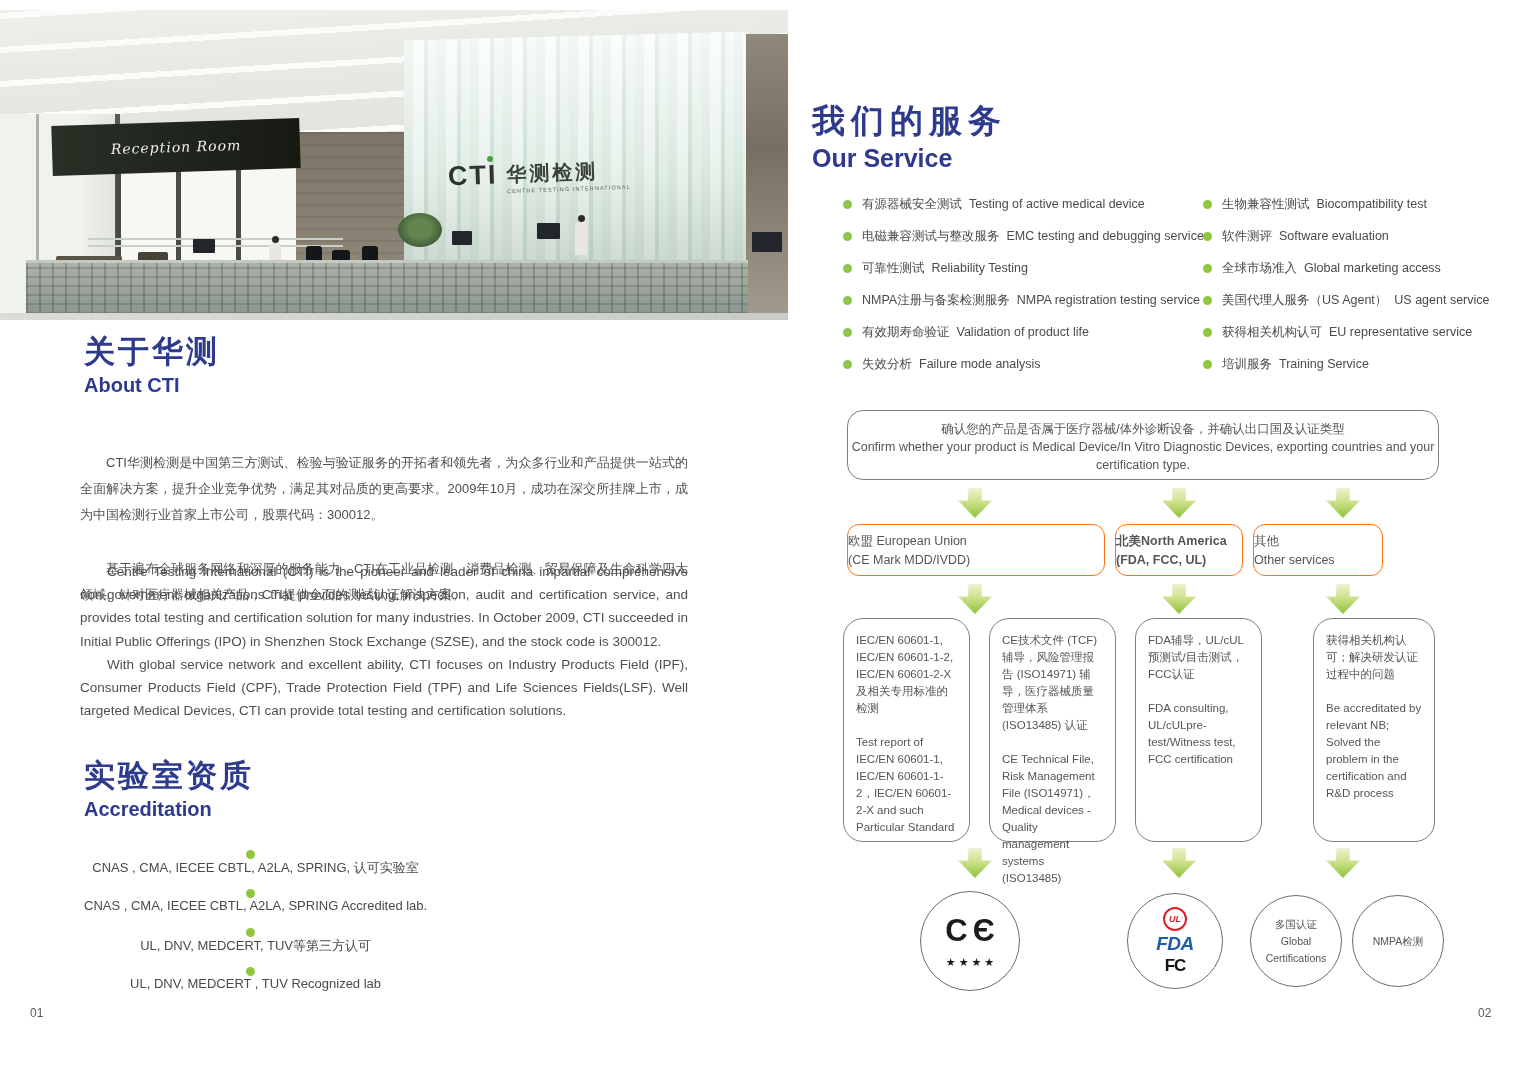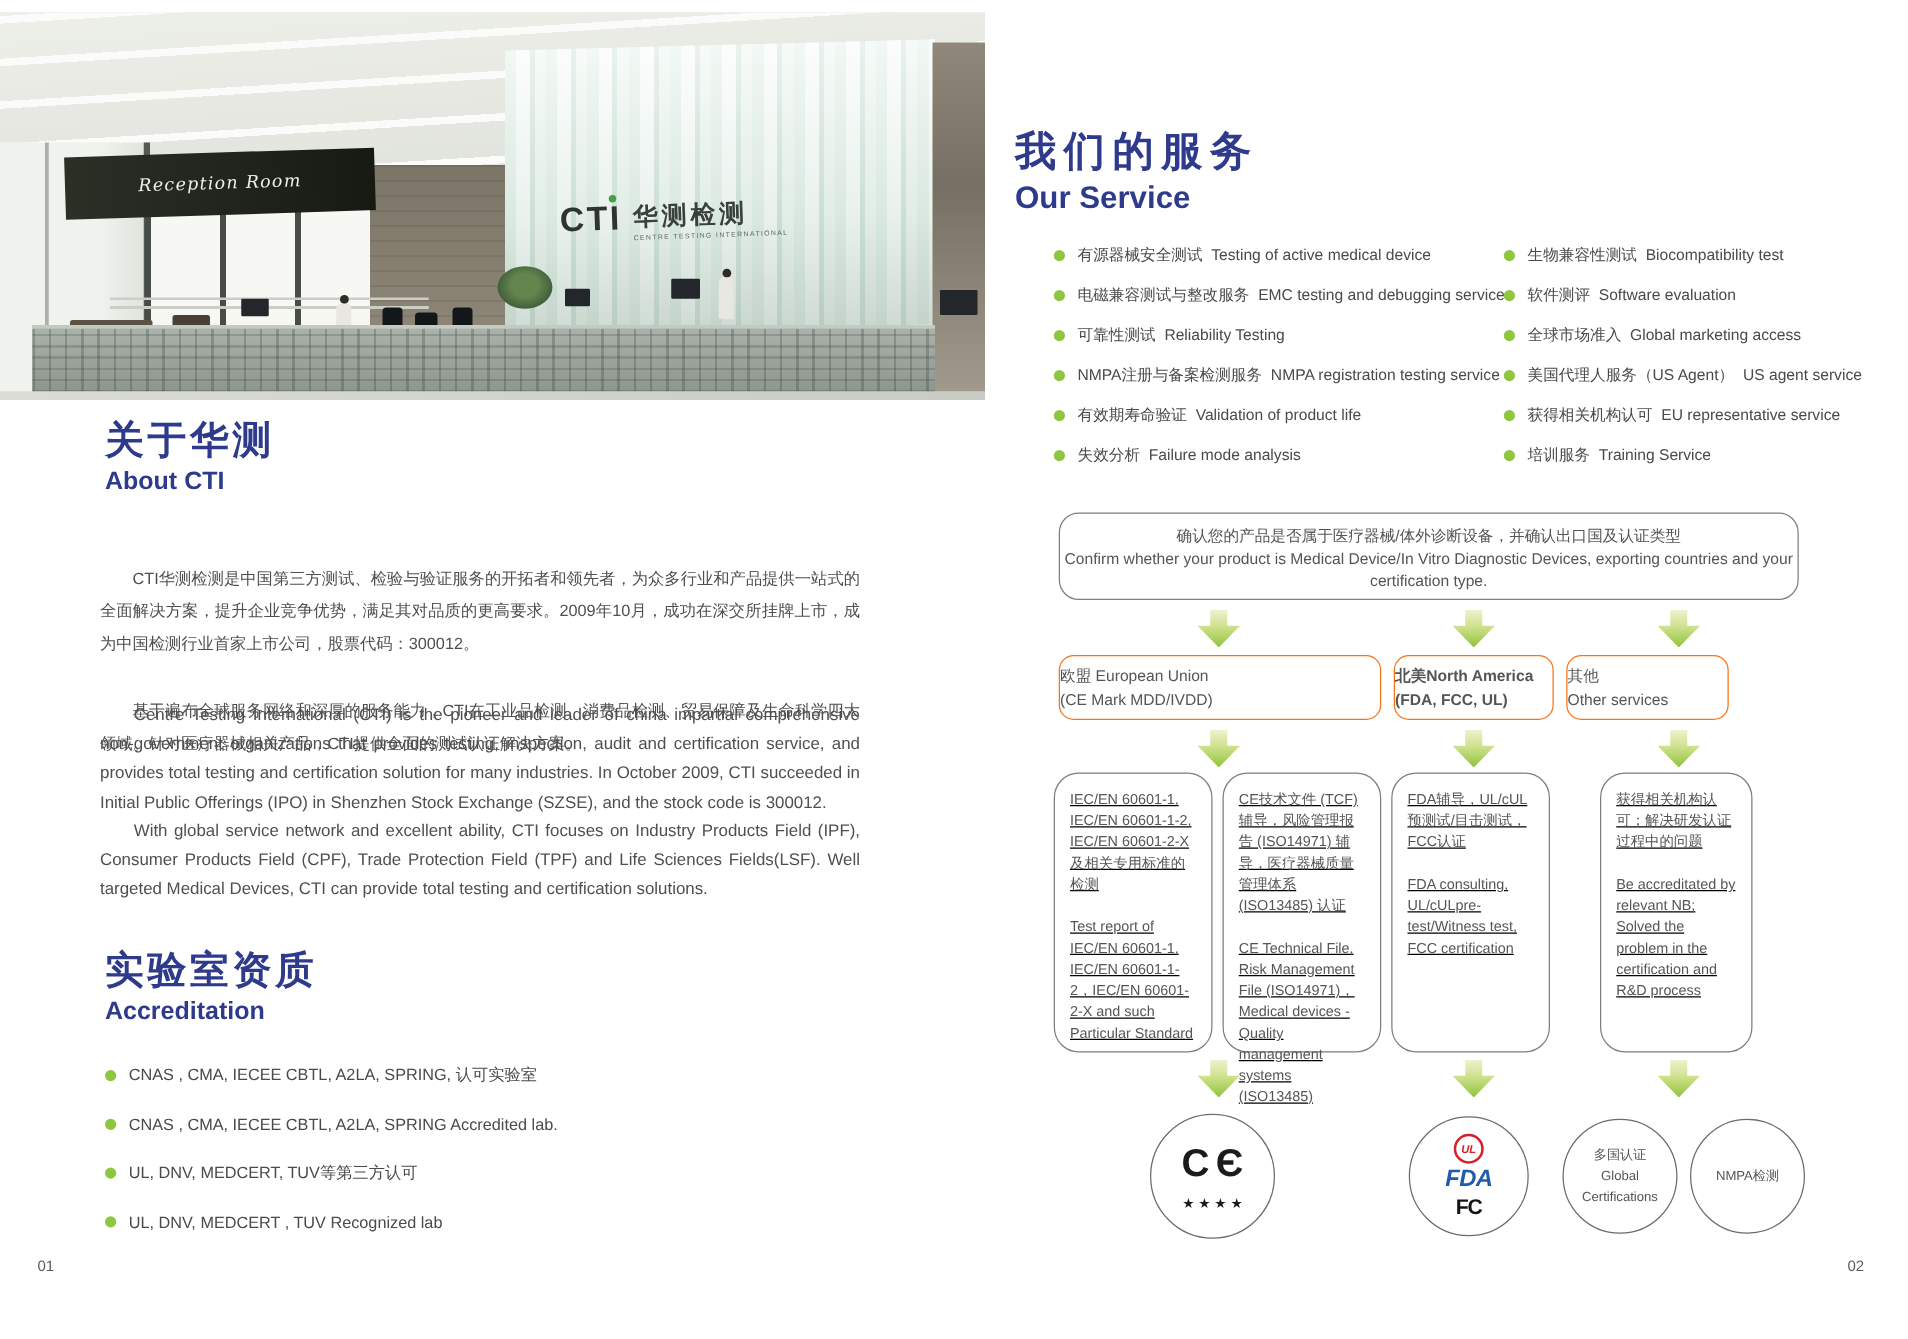--- a/index.html
+++ b/index.html
@@ -14,21 +14,21 @@
   .h-en.big{font-size:25px;}
 
   
   .about-head{position:absolute;left:84px;top:334px;}
   .about-cn{position:absolute;left:80px;top:422px;width:608px;font-size:13px;line-height:26px;color:#4f4f4f;text-align:justify;}
   .about-cn p{text-indent:2em;margin-top:28px;}
   .about-en{position:absolute;left:80px;top:560px;width:608px;font-size:13.5px;line-height:23.2px;color:#4f4f4f;text-align:justify;}
   .about-en p{text-indent:2em;}
   .accr-head{position:absolute;left:84px;top:758px;}
   .accr-list{position:absolute;left:84px;top:850px;}
-  .accr-item{display:flex;align-items:center;height:20px;margin-bottom:19px;font-size:13px;color:#4a4a4a;}
+  .accr-item{display:flex;align-items:center;height:20px;margin-bottom:19px;font-size:13px;color:#4a4a4a;flex-direction:column;}
   .dot{flex:none;width:9px;height:9px;border-radius:50%;background:#8fc640;margin-right:10px;}
   .pageno{position:absolute;font-size:12px;color:#5a5a5a;}
   .pageno.left{left:30px;top:1006px;}
   .pageno.right{left:1478px;top:1006px;}
 
   
   .svc-head{position:absolute;left:812px;top:102px;}
   .svc-col{position:absolute;top:194px;}
   .svc-col.l{left:843px;}
   .svc-col.r{left:1203px;}
@@ -43,21 +43,21 @@
     clip-path:polygon(30% 0,70% 0,70% 42%,100% 42%,50% 100%,0 42%,30% 42%);}
   .ar-a{top:488px;} .ar-b{top:584px;} .ar-c{top:848px;}
   .ax1{left:958px;} .ax2{left:1162px;} .ax3{left:1326px;}
 
   .regions{position:absolute;left:847px;top:524px;display:flex;gap:10px;}
   .fr{height:52px;border:1px solid #f97316;border-radius:12px;text-align:left;color:#555;
       font-size:12.5px;line-height:19px;padding-top:7px;}
   .fr:nth-of-type(1){width:258px;} .fr:nth-of-type(2){width:128px;font-weight:bold;}
   .fr:nth-of-type(3){width:130px;}
 
-  .details{position:absolute;left:843px;top:618px;display:flex;gap:8px;text-decoration:underline;}
+  .details{position:absolute;left:843px;top:618px;display:flex;gap:19px;}
   .fd{height:224px;border:1px solid #7e7e7e;border-radius:20px;padding:13px 10px 10px 12px;
       color:#555;font-size:11.5px;line-height:17px;}
   .fd{width:127px;}
   .fd:nth-of-type(4){width:122px;margin-left:32px;}
   .fd-cn{margin-bottom:17px;}
 
   
   .circle{position:absolute;border:1px solid #6c6c6c;border-radius:50%;display:flex;flex-direction:column;
           align-items:center;justify-content:center;text-align:center;background:#fff;}
   .c1{left:920px;top:891px;width:100px;height:100px;}

